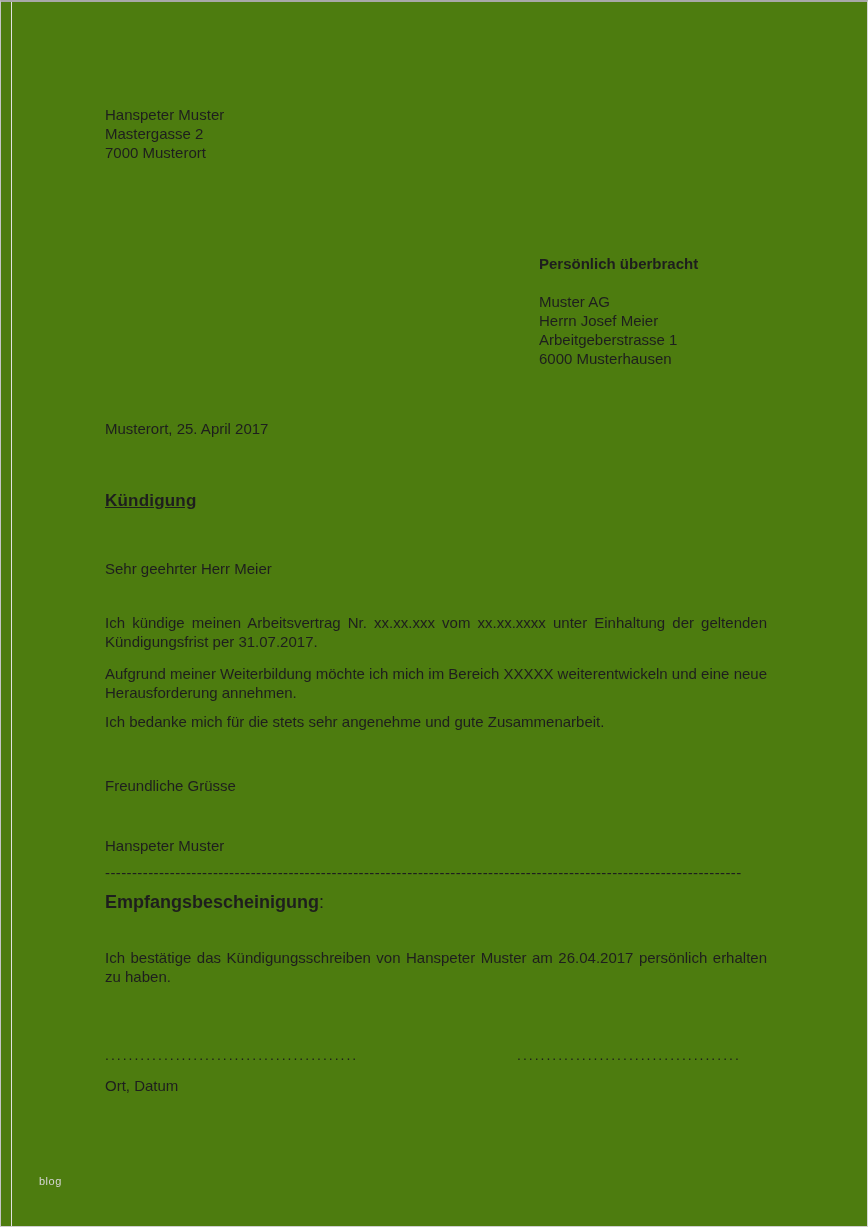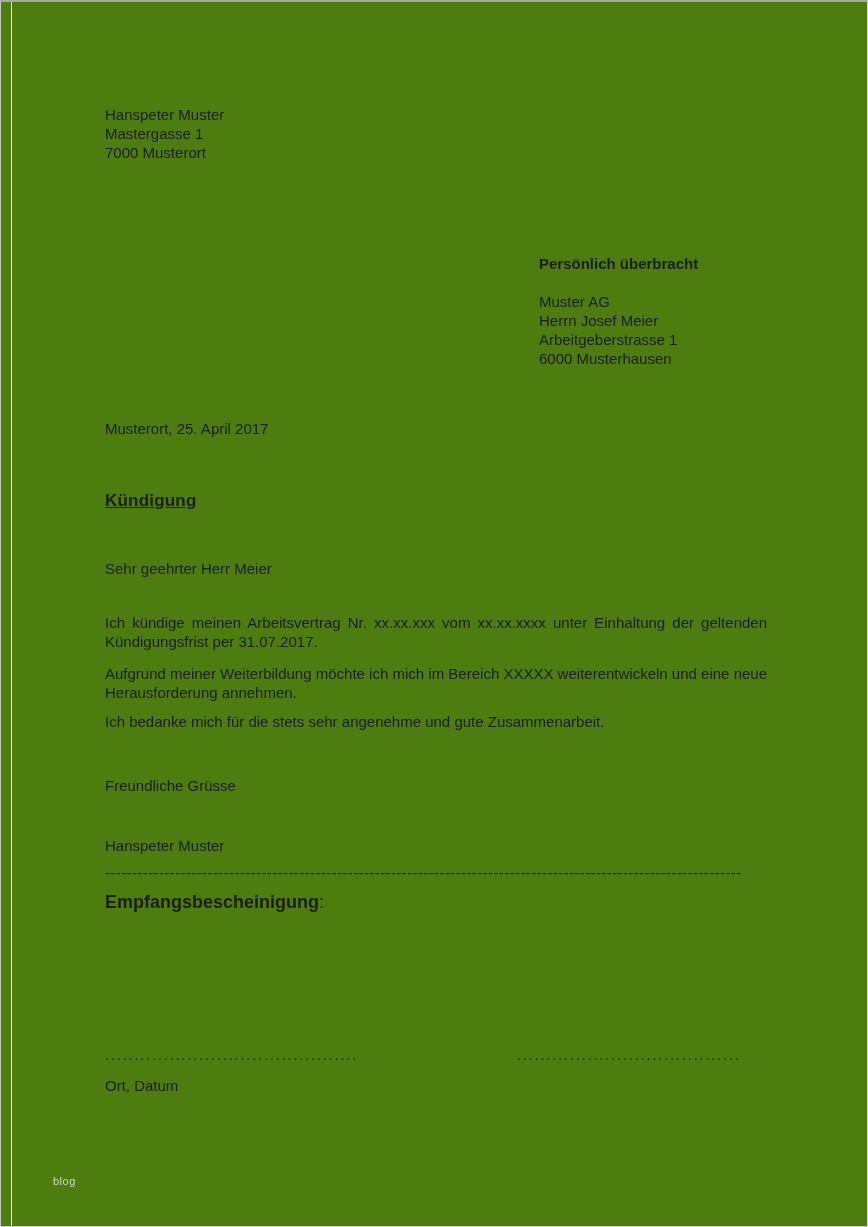--- a/index.html
+++ b/index.html
@@ -78,21 +78,21 @@
 </style>
 </head>
 <body>
 
 <div class="page">
 
   <div class="page-edge-line"></div>
 
   <div class="abs block" style="left:104px; top:103px;">
     <p>Hanspeter Muster</p>
-    <p>Mastergasse 1</p>
+    <p>Mastergasse 2</p>
     <p>7000 Musterort</p>
   </div>
 
   <div class="abs block" style="left:538px; top:252px;">
     <p class="bold" style="margin-bottom:19px;">Persönlich überbracht</p>
     <p>Muster AG</p>
     <p>Herrn Josef Meier</p>
     <p>Arbeitgeberstrasse 1</p>
     <p>6000 Musterhausen</p>
   </div>
@@ -108,24 +108,25 @@
   <div class="abs para" style="left:104px; top:662px;">Aufgrund meiner Weiterbildung möchte ich mich im Bereich XXXXX weiterentwickeln und eine neue Herausforderung annehmen.</div>
 
   <div class="abs" style="left:104px; top:774px;">Freundliche Grüsse</div>
 
   <div class="abs" style="left:104px; top:834px;">Hanspeter Muster</div>
 
   <div class="abs dash-line" style="left:104px; top:861px;">--------------------------------------------------------------------------------------------------------------------------------------------</div>
 
   <div class="abs receipt-heading" style="left:104px; top:891px;"><span class="bold">Empfangsbescheinigung</span><span>:</span></div>
 
+  <div class="abs para" style="left:104px; top:946px;">Ich bestätige das Kündigungsschreiben von Hanspeter Muster am 26.04.2017 persönlich erhalten zu haben.</div>
 
   <div class="abs" style="left:104px; top:1044px;">
     <div class="dots dots-left">......................................................................</div>
     <div class="sig-label">Ort, Datum</div>
   </div>
   <div class="abs" style="left:516px; top:1044px;">
     <div class="dots dots-right">......................................................................</div>
   </div>
 
-  <div class="abs watermark" style="left:52px; top:1170px;text-align:center;">blog</div>
+  <div class="abs watermark" style="left:38px; top:1170px;text-align:center;">blog</div>
 
 </div>
 
 </body></html>

